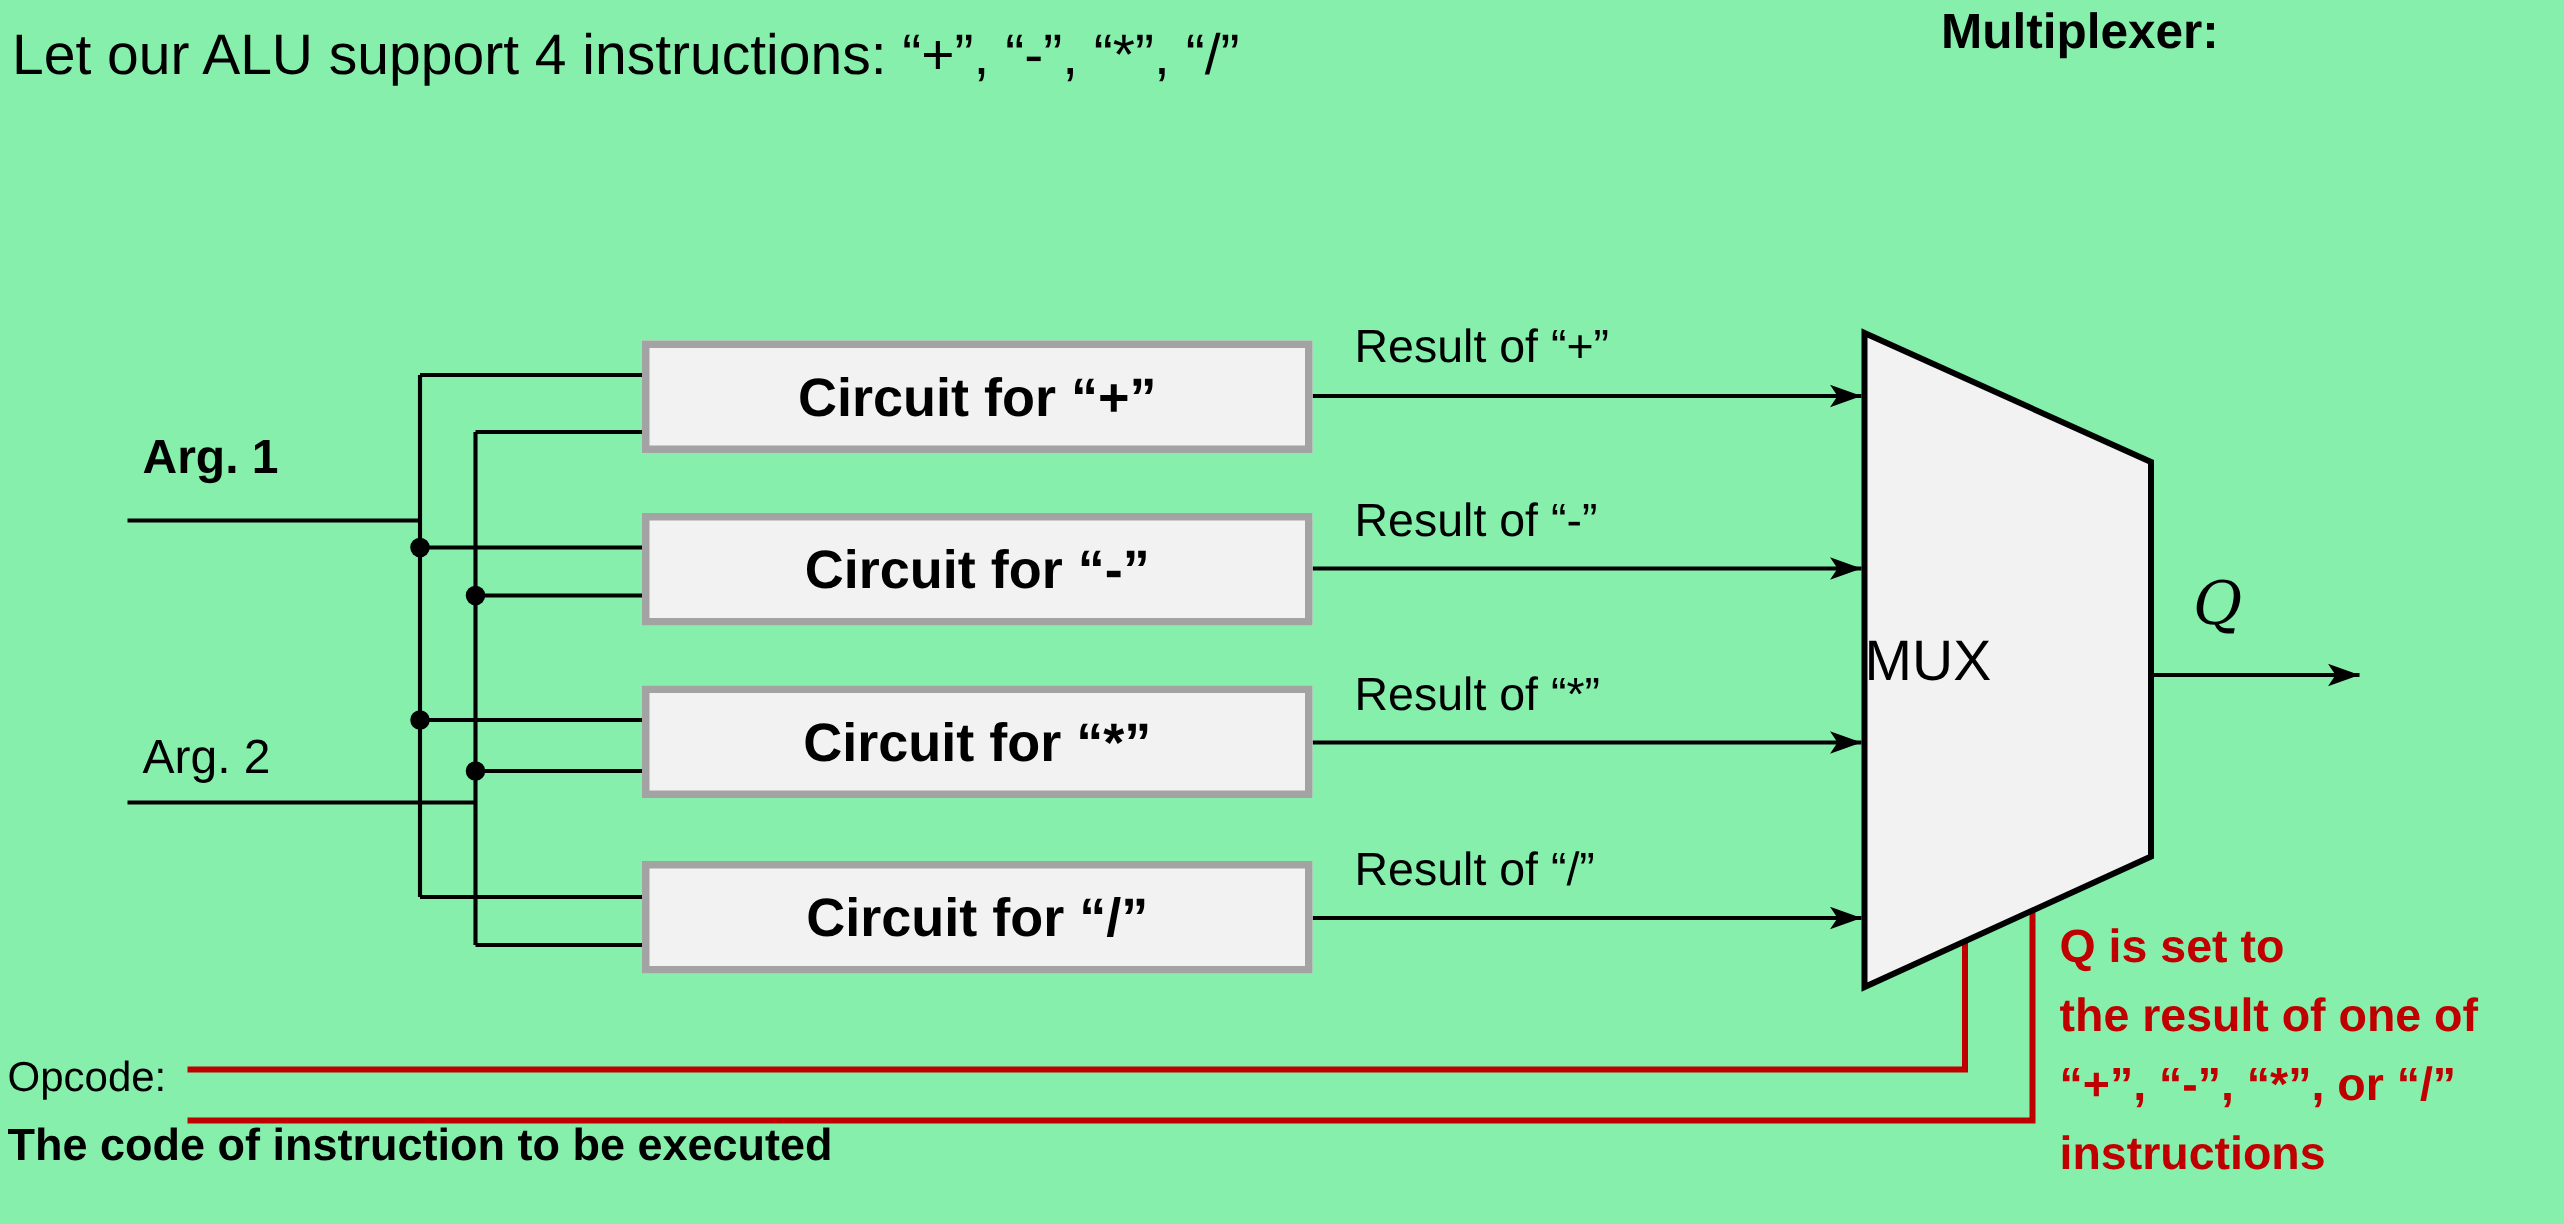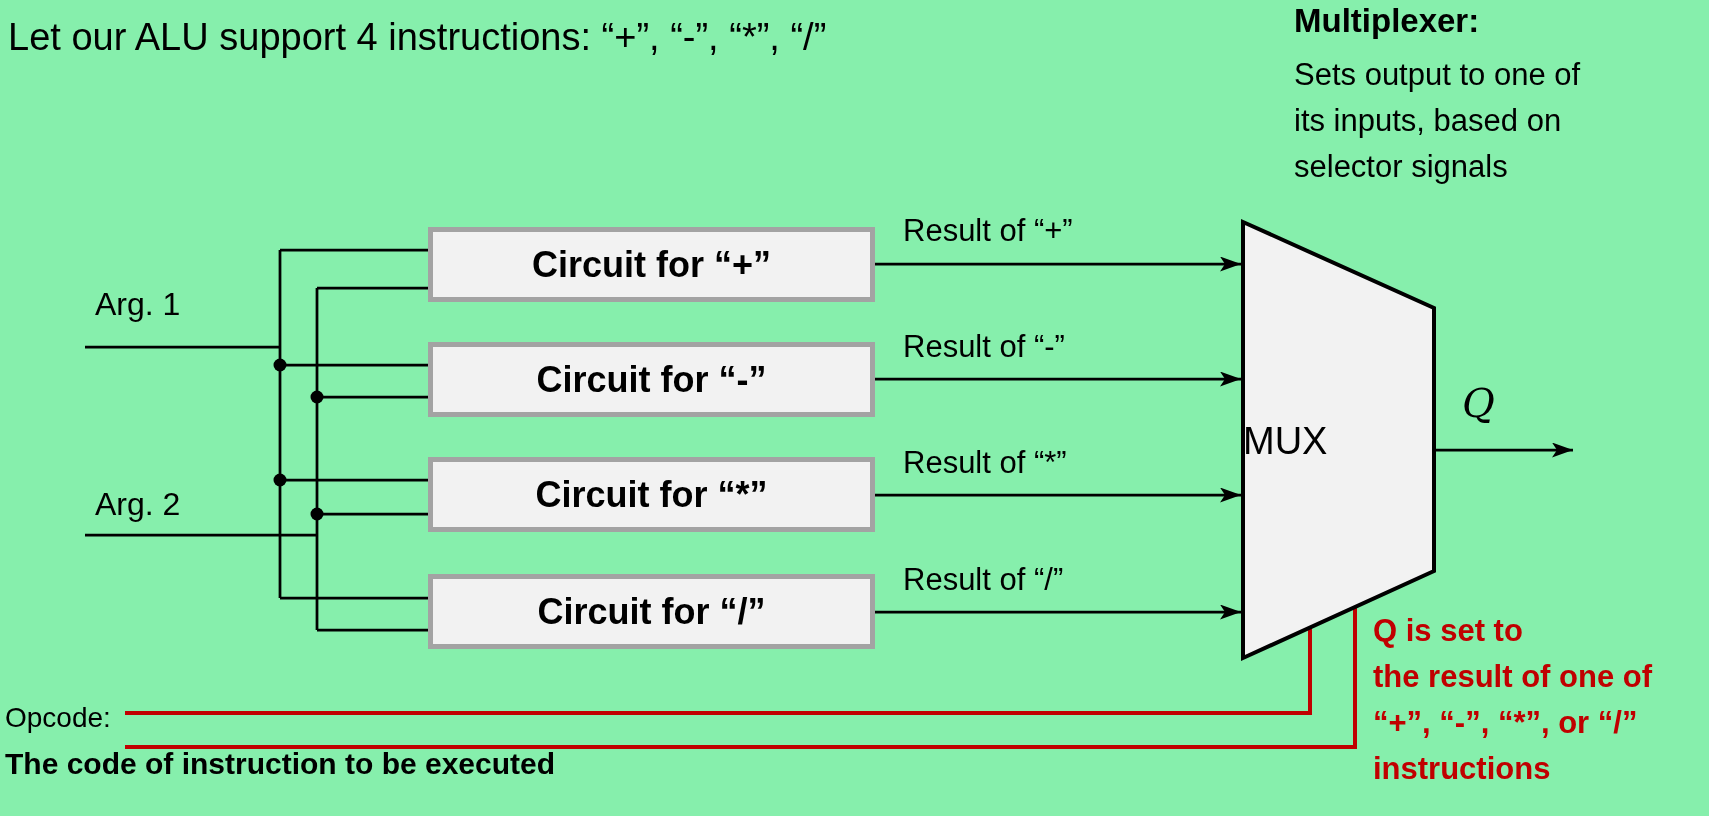--- a/index.html
+++ b/index.html
@@ -11,21 +11,21 @@
   .wires path { stroke:#000; stroke-width:2.75px; fill:none; }
   .red-wires path { stroke:var(--red,#C00000); stroke-width:4px; fill:none; }
   .mux-poly { fill:var(--box_fill,#F2F2F2); stroke:#000; stroke-width:4px; }
   .dots circle { fill:#000; stroke:none; }
   .stage > div { position:absolute; white-space:nowrap; }
   .title { left:8px; top:16px; font-size:38px; }
   .mux-note { left:1294px; top:2px; }
   .mux-note-heading { font-weight:bold; font-size:33px; }
   .mux-note-body { margin-top:12px; font-size:31px; line-height:46px; }
   .arg { left:95px; font-size:32px; }
-  .arg1 { top:286px; }
+  .arg1 { top:286px;font-weight:bold; }
   .arg2 { top:486px; }
   .cbox {
     left:428px; width:447px; height:75px; box-sizing:border-box;
     background:var(--box_fill,#F2F2F2); border:5px solid #a3a3a3;
     display:flex; align-items:center; justify-content:center;
     font-weight:bold; font-size:36px;
   }
   .rlabel { left:903px; font-size:31px; }
   .mux-label { left:1243px; top:420px; width:191px; font-size:38px; }
   .q-label { left:1462px; top:380px; font-size:40px; font-style:italic;
@@ -82,25 +82,20 @@
       <circle cx="317" cy="397" r="6.5"></circle>
       <circle cx="280" cy="480" r="6.5"></circle>
       <circle cx="317" cy="514" r="6.5"></circle>
     </g>
   </svg>
 
   <div class="title">Let our ALU support 4 instructions: “+”, “-”, “*”, “/”</div>
 
   <div class="mux-note">
     <div class="mux-note-heading">Multiplexer:</div>
-    <div class="mux-note-body">
-      <div>Sets output to one of</div>
-      <div>its inputs, based on</div>
-      <div>selector signals</div>
-    </div>
   </div>
 
   <div class="arg arg1">Arg. 1</div>
   <div class="arg arg2">Arg. 2</div>
 
   <div class="cbox" style="top:227px">
     <span>Circuit for “+”</span>
   </div>
   <div class="cbox" style="top:342px">
     <span>Circuit for “-”</span>

